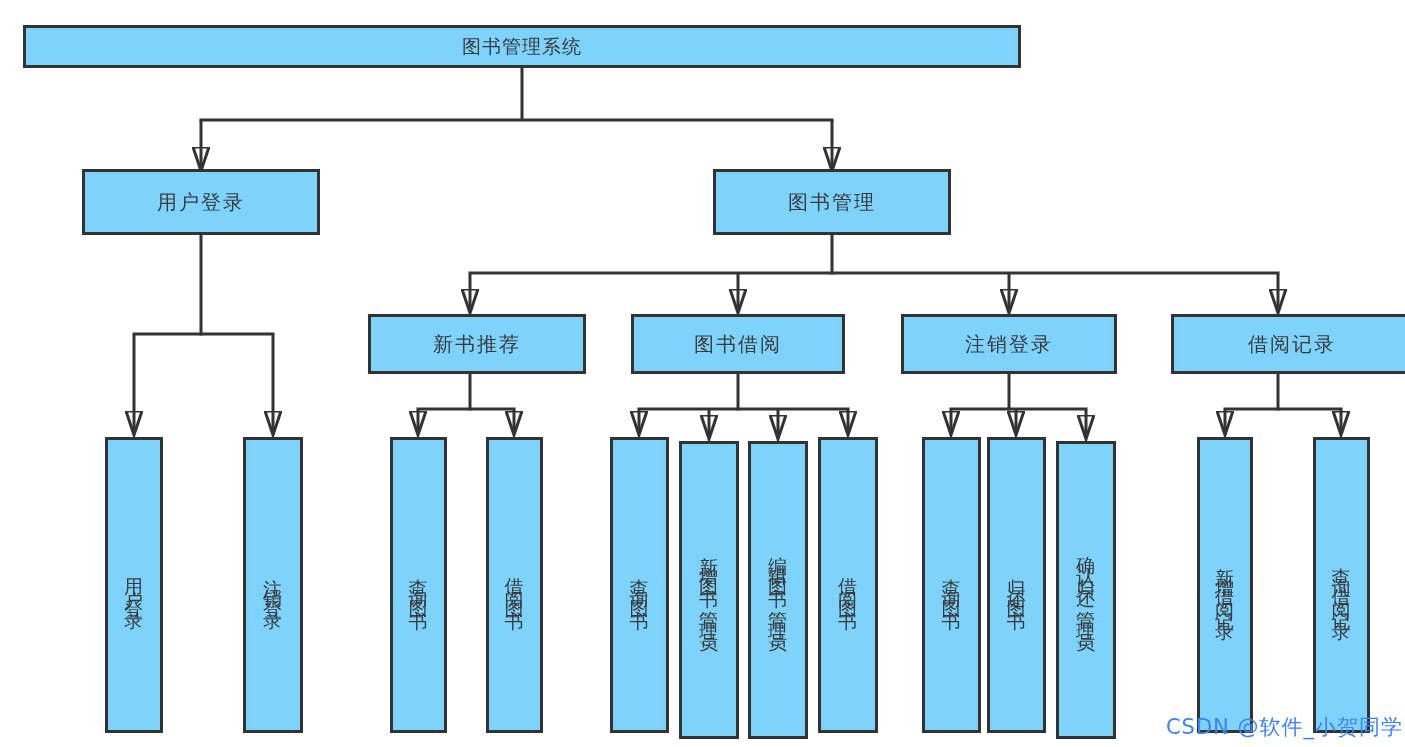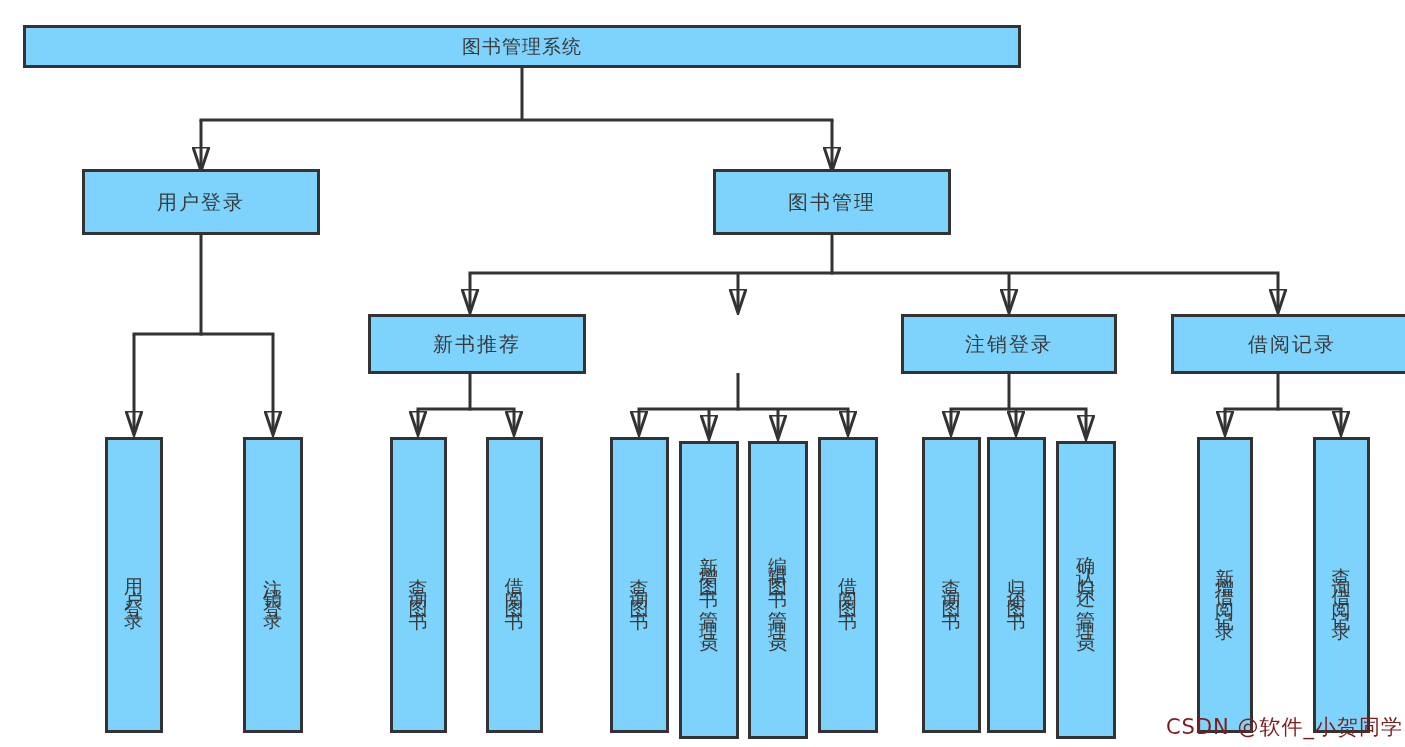--- a/index.html
+++ b/index.html
@@ -50,21 +50,21 @@
     line-height: 1;
     letter-spacing: 11px;
     white-space: nowrap;
   }
   .watermark {
     position: absolute;
     top: 713px;
     right: 2px;
     font-size: 21px;
     letter-spacing: 1px;
-    color: #7f1d1d;
+    color: #3b82f6;
     z-index: 10;
     white-space: nowrap;
   }
 </style>
 </head>
 <body>
 
 <div class="canvas">
 
   <svg class="connectors" width="1405" height="747" viewBox="0 0 1405 747" xmlns="http://www.w3.org/2000/svg">
@@ -122,20 +122,23 @@
   <div class="box hbox" style="left:82px; top:169px; width:238px; height:66px;">
     <span>用户登录</span>
   </div>
   <div class="box hbox" style="left:713px; top:169px; width:238px; height:66px;align-items:center;">
     <span>图书管理</span>
   </div>
 
   <div class="box hbox" style="left:361px; top:314px; width:218px; height:60px;margin-left:7px;">
     <span>新书推荐</span>
   </div>
+  <div class="box hbox" style="left:631px; top:314px; width:214px; height:60px;">
+    <span>图书借阅</span>
+  </div>
   <div class="box hbox" style="left:901px; top:314px; width:216px; height:60px;">
     <span>注销登录</span>
   </div>
   <div class="box hbox" style="left:1171px; top:314px; width:242px; height:60px;">
     <span>借阅记录</span>
   </div>
 
   <div class="box leaf" style="left:105px; top:437px; width:58px; height:296px;">
     <span>用户登录</span>
   </div>

